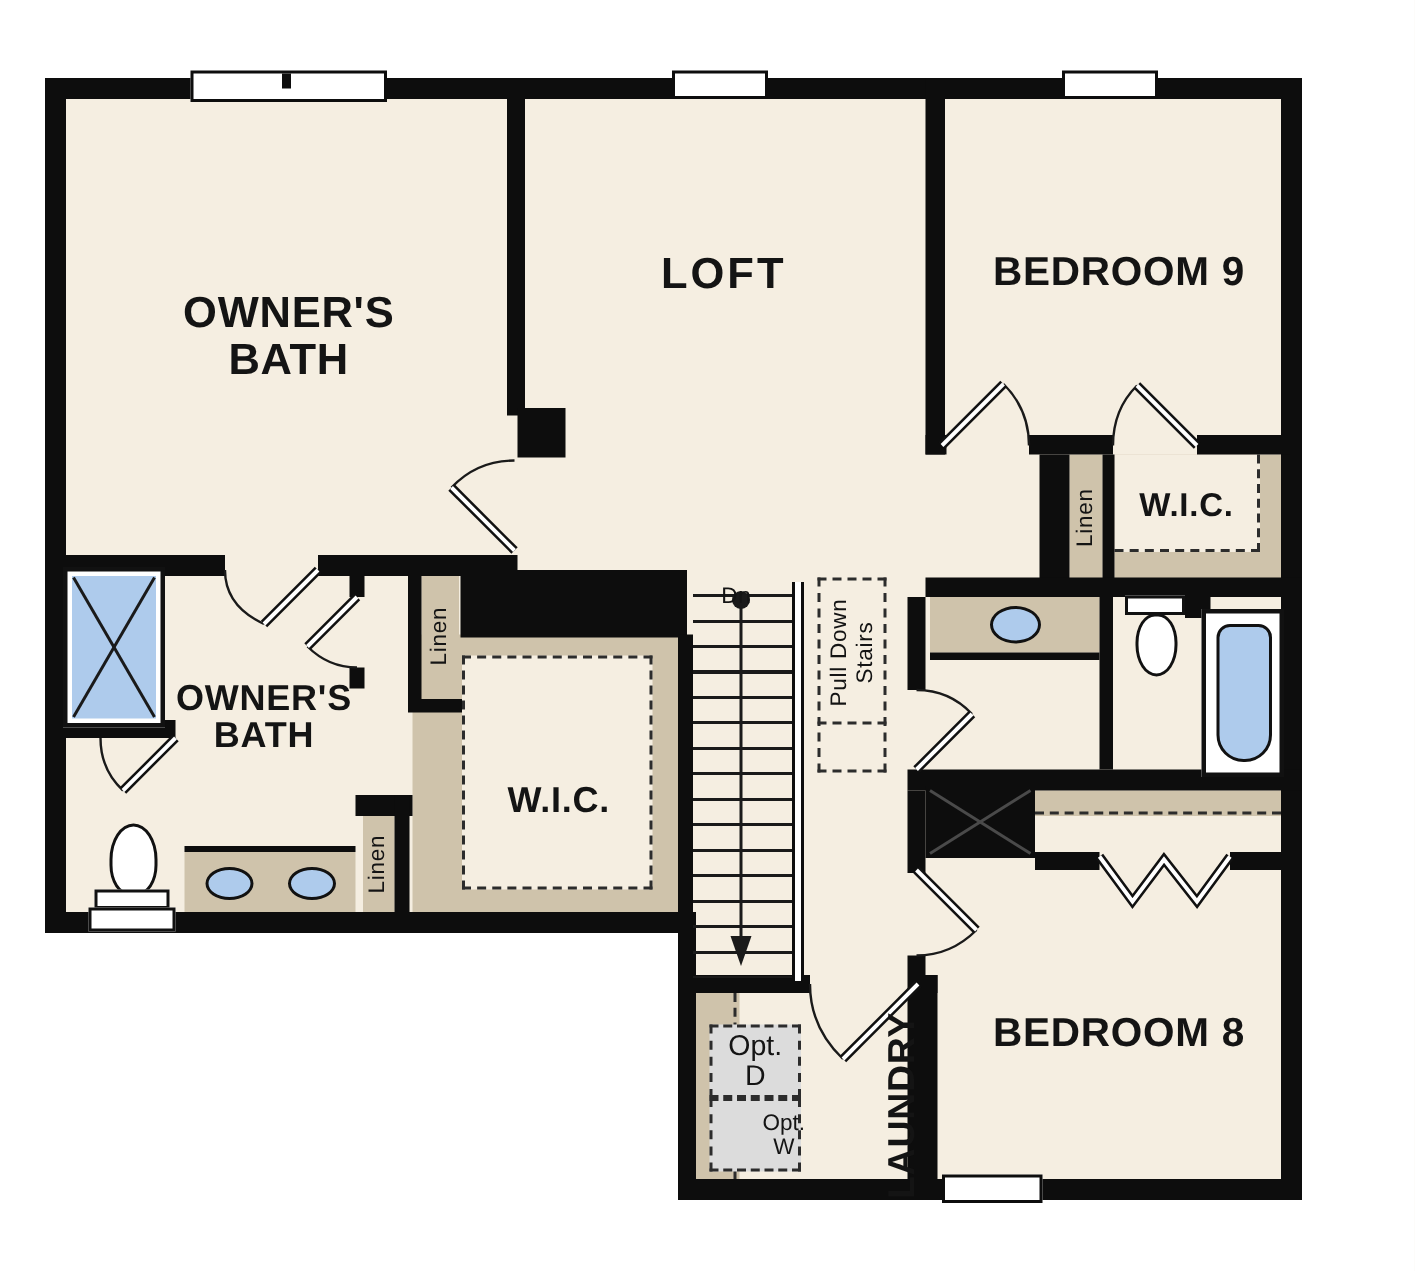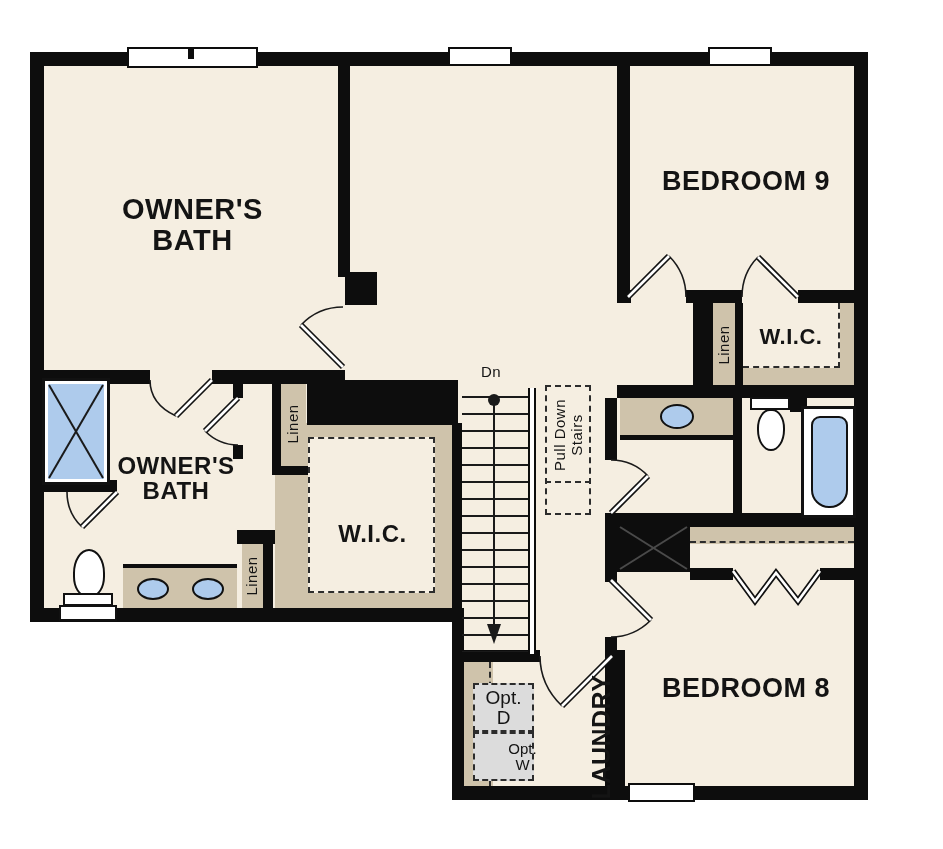--- a/index.html
+++ b/index.html
@@ -178,26 +178,27 @@
       <line x1="612" y1="656" x2="562" y2="706" stroke="#111" stroke-width="6"></line>
         <line x1="612" y1="656" x2="562" y2="706" stroke="#fff" stroke-width="2.6"></line>
     </g>
     <g>
       <path d="M733,571 L755,601 L776,573 L798,601 L820,571" fill="none" stroke="#111" stroke-width="6"></path>
       <path d="M733,571 L755,601 L776,573 L798,601 L820,571" fill="none" stroke="#fff" stroke-width="2.6"></path>
     </g>
   </svg>
 
   <div class="label" style="left:90px;top:190px;width:205px;height:70px;font-size:29px;">OWNER'S BATH</div>
+  <div class="label" style="left:420px;top:165px;width:125px;height:36px;font-size:29px;letter-spacing:2px;">LOFT</div>
   <div class="label" style="left:650px;top:163px;width:192px;height:36px;font-size:27px;">BEDROOM 9</div>
   <div class="label" style="left:650px;top:670px;width:192px;height:36px;font-size:27px;">BEDROOM 8</div>
   <div class="label" style="left:108px;top:446px;width:136px;height:64px;font-size:24px;">OWNER'S BATH</div>
   <div class="label" style="left:330px;top:519px;width:85px;height:30px;font-size:24px;">W.I.C.</div>
   <div class="label" style="left:751px;top:323px;width:80px;height:28px;font-size:22px;">W.I.C.</div>
   <div class="label rot" style="left:536px;top:723px;width:130px;height:28px;font-size:25px;">LAUNDRY</div>
 
   <div class="label rot" style="left:261px;top:416px;width:64px;height:16px;font-size:15px;font-weight:normal;">Linen</div>
   <div class="label rot" style="left:220px;top:568px;width:64px;height:16px;font-size:15px;font-weight:normal;">Linen</div>
   <div class="label rot" style="left:692px;top:337px;width:64px;height:16px;font-size:15px;font-weight:normal;">Linen</div>
-  <div class="label" style="left:474px;top:363px;width:34px;height:18px;font-size:15px;font-weight:normal;">Dn</div>
+  <div class="label" style="left:474px;top:389px;width:34px;height:18px;font-size:15px;font-weight:normal;">Dn</div>
   <div class="label rot" style="left:518px;top:412px;width:100px;height:46px;font-size:15px;font-weight:normal;line-height:1.15;">Pull Down Stairs</div>
 
 </div>
 
 </body></html>

